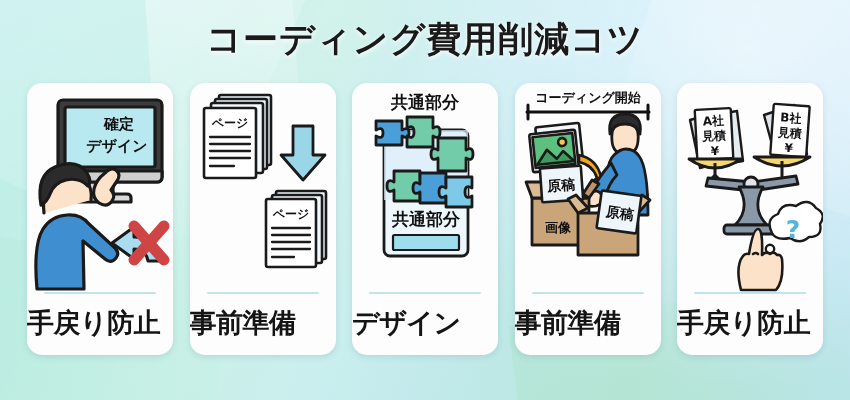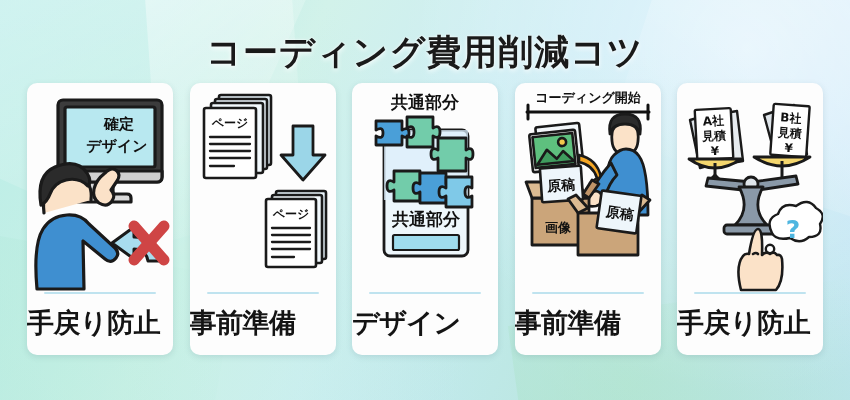--- a/index.html
+++ b/index.html
@@ -57,38 +57,37 @@
     left: 0; top: 17px;
     width: 850px;
     text-align: center;
     font-size: 35px;
     font-weight: bold;
     color: #1a1a1a;
     letter-spacing: 1px;
     line-height: 44px;
     text-shadow: 0 2px 5px rgba(255,255,255,0.85), 0 0 2px rgba(255,255,255,0.9);
     white-space: nowrap;
-    margin-top: 13px;
   }
 
   
   #rail {
     position: absolute;
     left: 27px; top: 83px;
     width: 796px; height: 272px;
     display: flex;
     justify-content: space-between;
   }
 
   .card {
     position: relative;
     width: 146px;
     height: 272px;
     background: #fdfdfd;
-    border-radius: 10px;
+    border-radius: 15px;
     box-shadow: 0 2px 6px rgba(40,80,95,0.13);
     overflow: hidden;
   }
 
   .art {
     position: absolute;
     left: 0; top: 0;
     width: 146px;
     height: 210px;
   }

